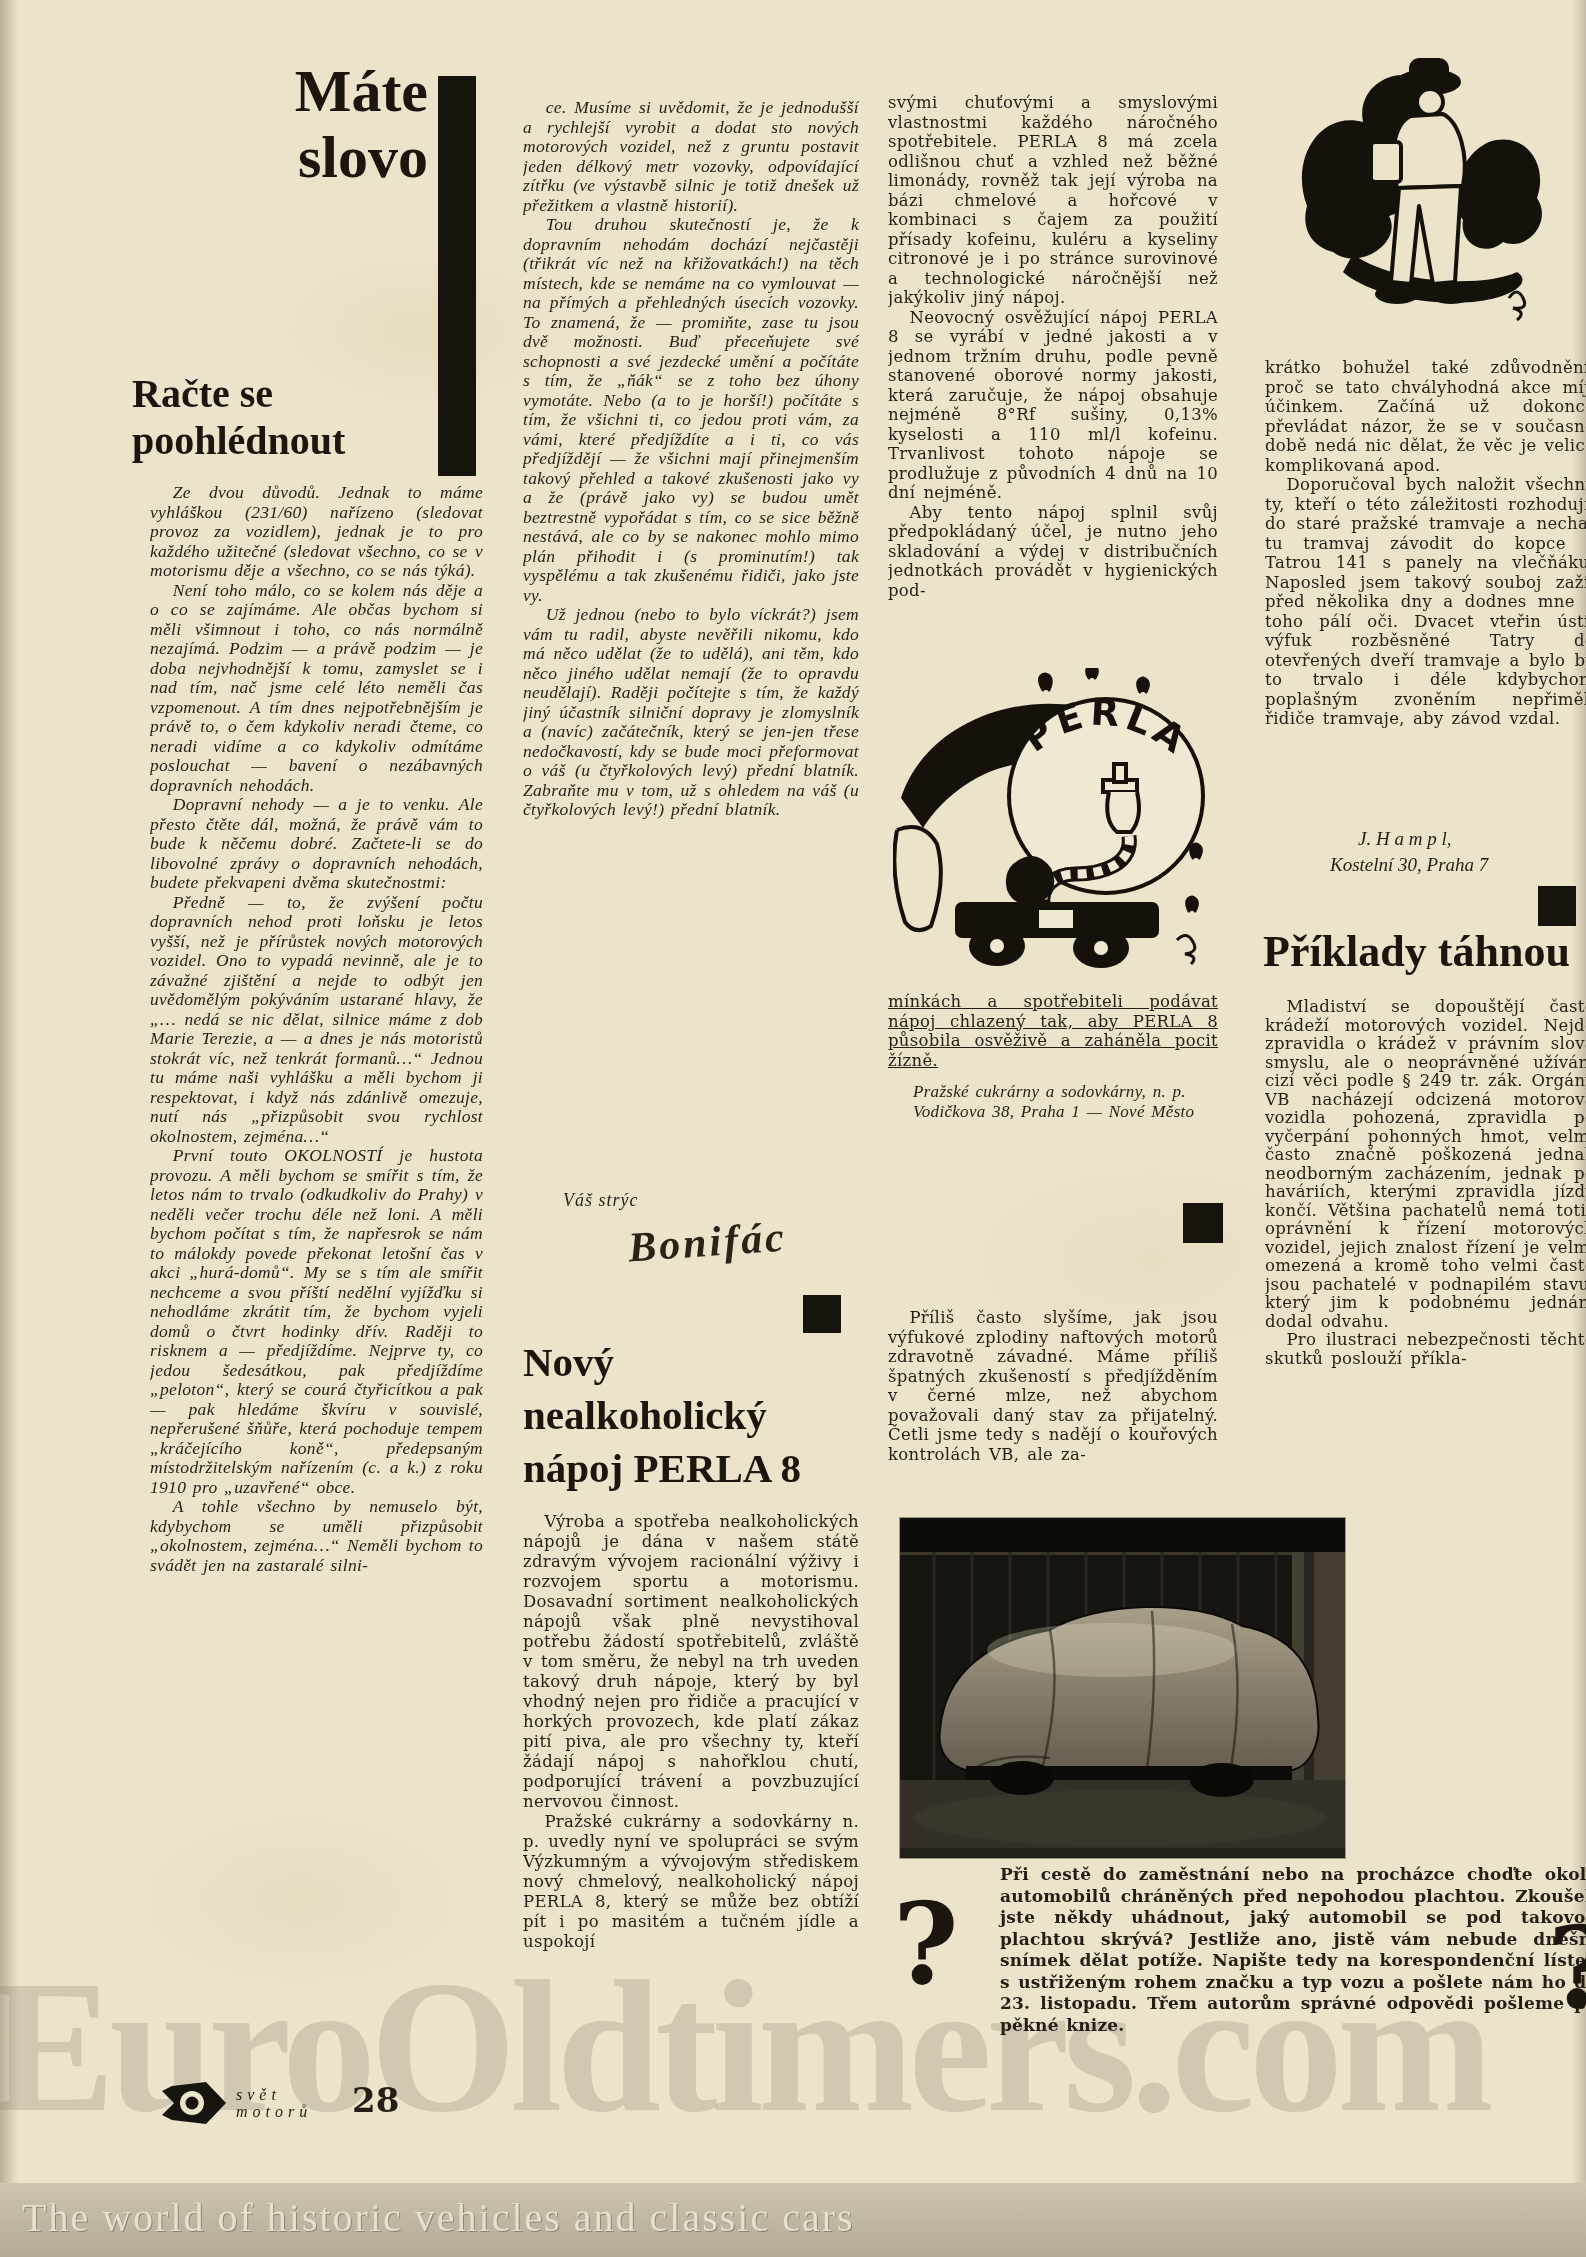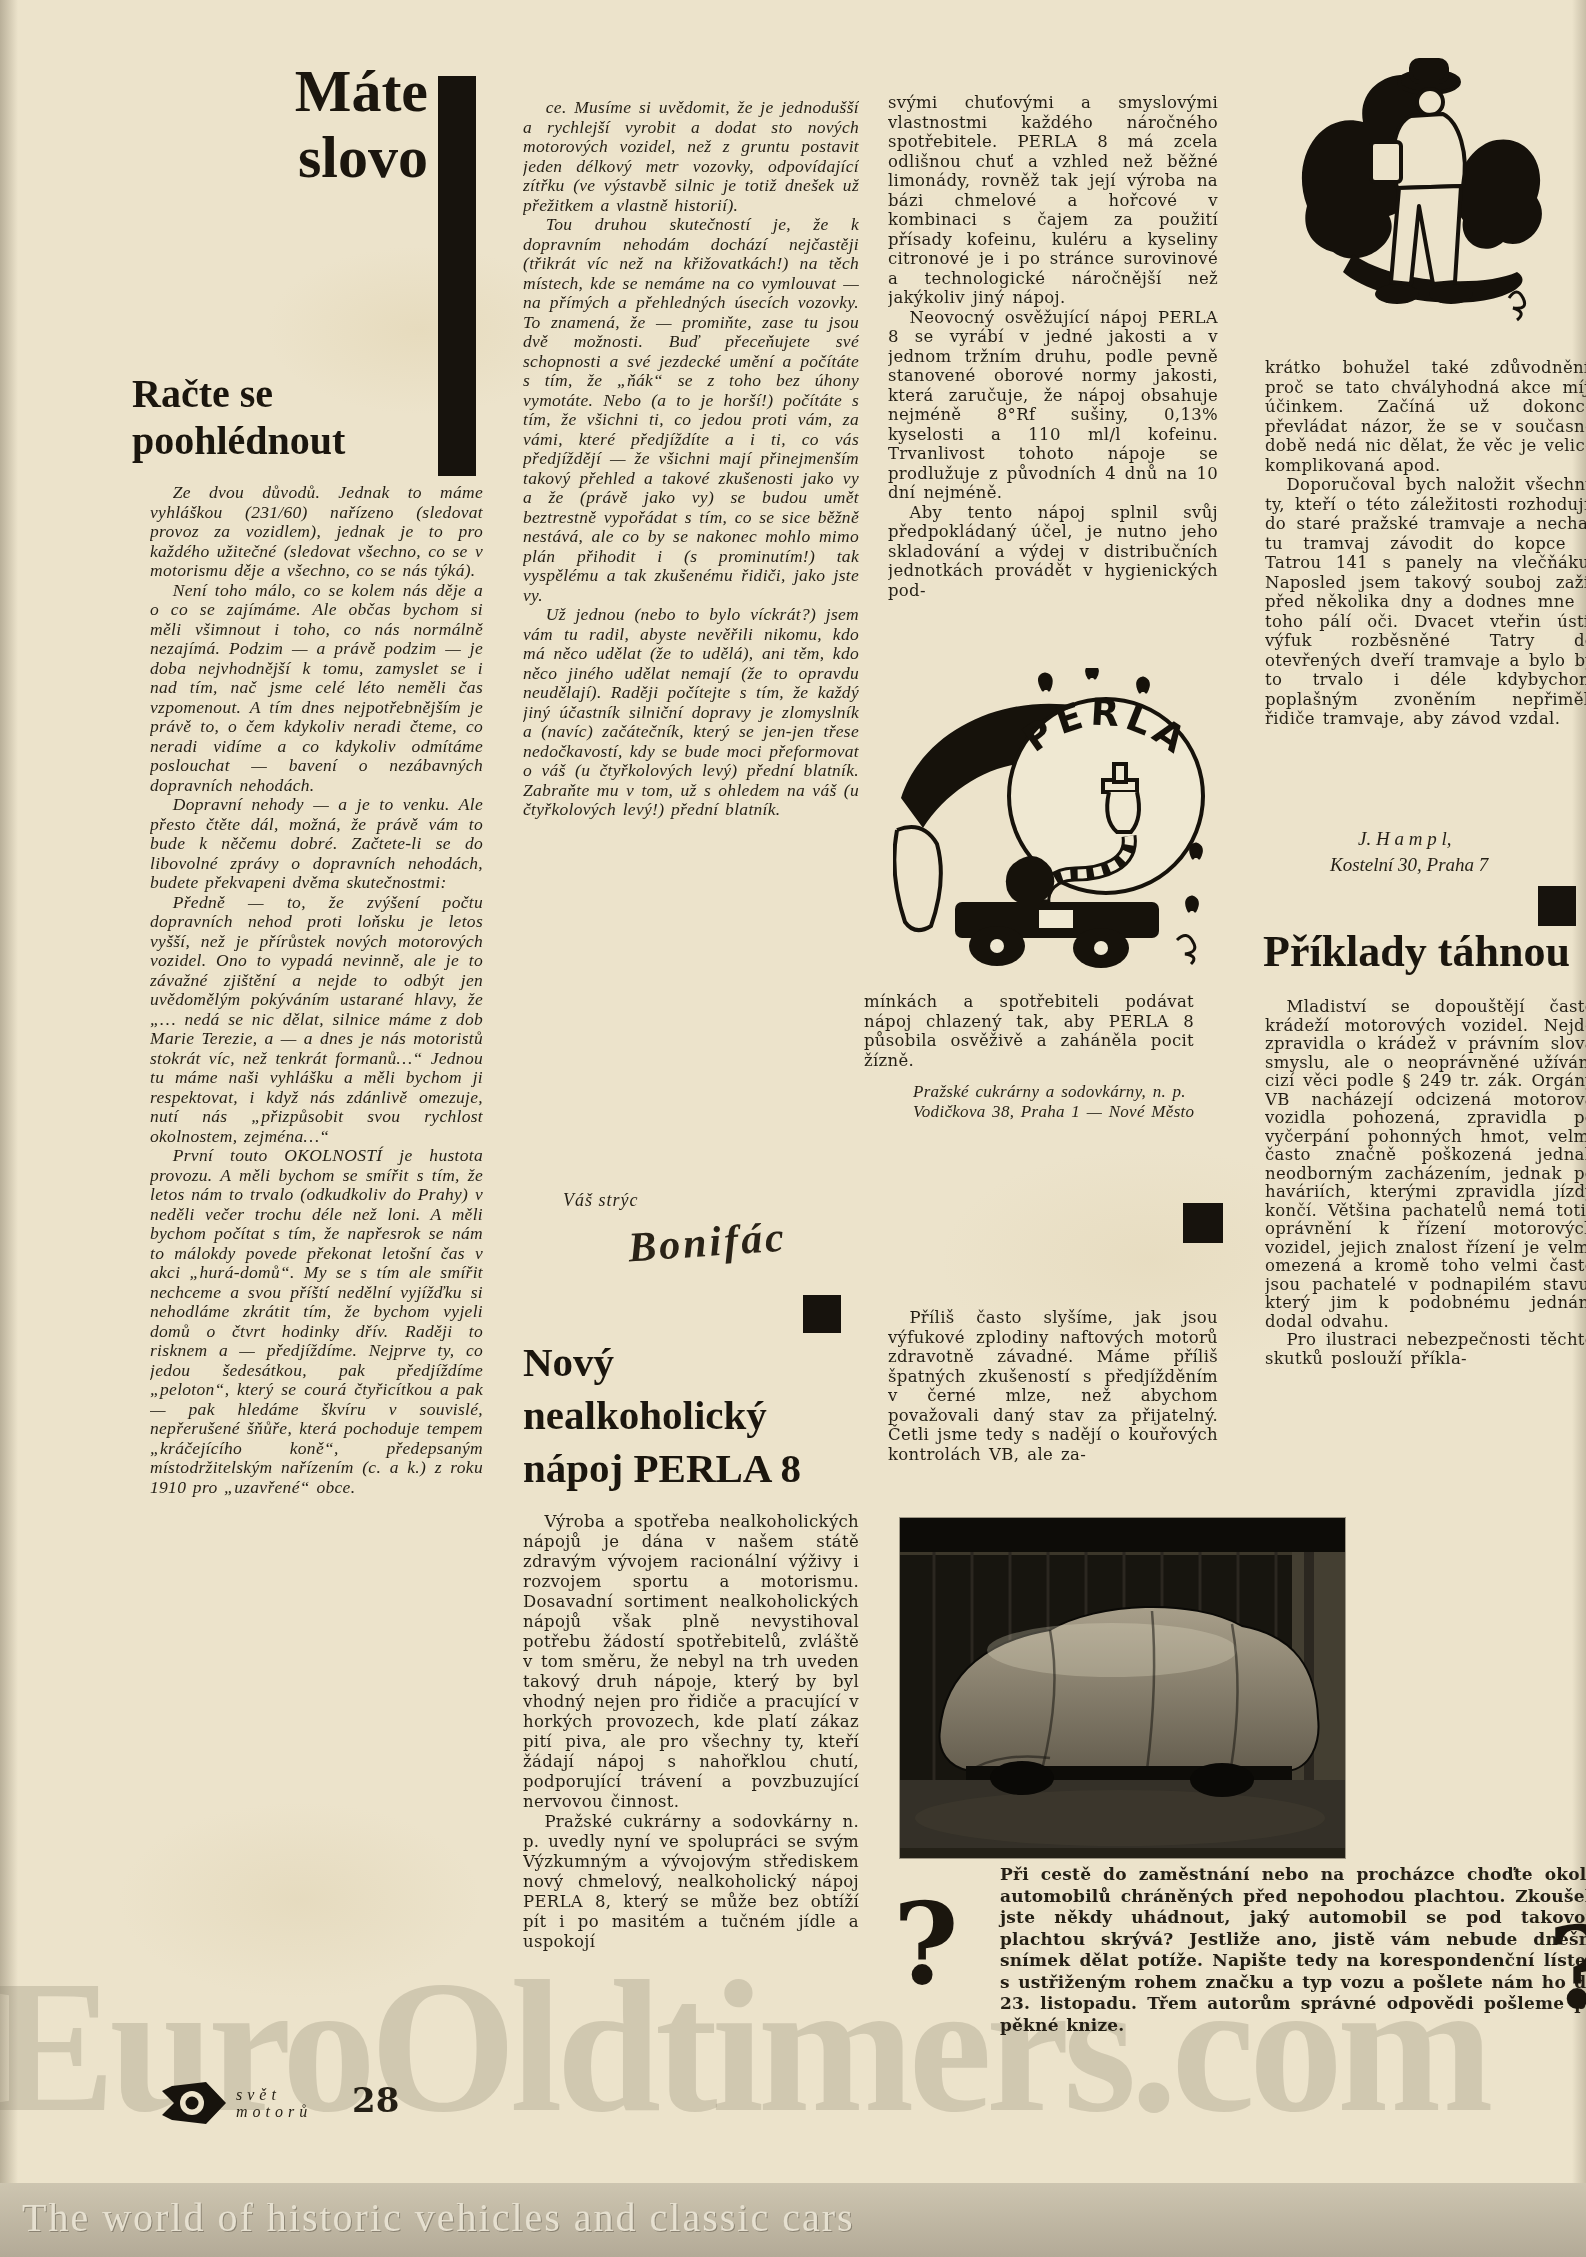--- a/index.html
+++ b/index.html
@@ -38,20 +38,21 @@
 
   <div class="abs headline" style="left:132px;top:370px;width:330px;font-size:40px;line-height:47px;">Račte se
 poohlédnout</div>
 
   <div class="abs it-col" style="left:150px;top:483px;width:333px;height:1578px;">
     <p>Ze dvou důvodů. Jednak to máme vyhláškou (231/60) nařízeno (sledovat provoz za vozidlem), jednak je to pro každého užitečné (sledovat všechno, co se v motorismu děje a všechno, co se nás týká).</p>
     <p>Není toho málo, co se kolem nás děje a o co se zajímáme. Ale občas bychom si měli všimnout i toho, co nás normálně nezajímá. Podzim — a právě podzim — je doba nejvhodnější k tomu, zamyslet se i nad tím, nač jsme celé léto neměli čas vzpomenout. A tím dnes nejpotřebnějším je právě to, o čem kdykoliv neradi čteme, co neradi vidíme a co kdykoliv odmítáme poslouchat — bavení o nezábavných dopravních nehodách.</p>
     <p>Dopravní nehody — a je to venku. Ale přesto čtěte dál, možná, že právě vám to bude k něčemu dobré. Začtete-li se do libovolné zprávy o dopravních nehodách, budete překvapeni dvěma skutečnostmi:</p>
     <p>Předně — to, že zvýšení počtu dopravních nehod proti loňsku je letos vyšší, než je přírůstek nových motorových vozidel. Ono to vypadá nevinně, ale je to závažné zjištění a nejde to odbýt jen uvědomělým pokýváním ustarané hlavy, že „… nedá se nic dělat, silnice máme z dob Marie Terezie, a — a dnes je nás motoristů stokrát víc, než tenkrát formanů…“ Jednou tu máme naši vyhlášku a měli bychom ji respektovat, i když nás zdánlivě omezuje, nutí nás „přizpůsobit svou rychlost okolnostem, zejména…“</p>
     <p>První touto OKOLNOSTÍ je hustota provozu. A měli bychom se smířit s tím, že letos nám to trvalo (odkudkoliv do Prahy) v neděli večer trochu déle než loni. A měli bychom počítat s tím, že napřesrok se nám to málokdy povede překonat letošní čas v akci „hurá-domů“. My se s tím ale smířit nechceme a svou příští nedělní vyjížďku si nehodláme zkrátit tím, že bychom vyjeli domů o čtvrt hodinky dřív. Raději to risknem a — předjíždíme. Nejprve ty, co jedou šedesátkou, pak předjíždíme „peloton“, který se courá čtyřicítkou a pak — pak hledáme škvíru v souvislé, nepřerušené šňůře, která pochoduje tempem „kráčejícího koně“, předepsaným místodržitelským nařízením (c. a k.) z roku 1910 pro „uzavřené“ obce.</p>
+    <p>A tohle všechno by nemuselo být, kdybychom se uměli přizpůsobit „okolnostem, zejména…“ Neměli bychom to svádět jen na zastaralé silni-</p>
   </div>
 
   <div class="abs it-col" style="left:523px;top:98px;width:336px;height:1095px;">
     <p>ce. Musíme si uvědomit, že je jednodušší a rychlejší vyrobit a dodat sto nových motorových vozidel, než z gruntu postavit jeden délkový metr vozovky, odpovídající zítřku (ve výstavbě silnic je totiž dnešek už přežitkem a vlastně historií).</p>
     <p>Tou druhou skutečností je, že k dopravním nehodám dochází nejčastěji (třikrát víc než na křižovatkách!) na těch místech, kde se nemáme na co vymlouvat — na přímých a přehledných úsecích vozovky. To znamená, že — promiňte, zase tu jsou dvě možnosti. Buď přeceňujete své schopnosti a své jezdecké umění a počítáte s tím, že „ňák“ se z toho bez úhony vymotáte. Nebo (a to je horší!) počítáte s tím, že všichni ti, co jedou proti vám, za vámi, které předjíždíte a i ti, co vás předjíždějí — že všichni mají přinejmenším takový přehled a takové zkušenosti jako vy a že (právě jako vy) se budou umět beztrestně vypořádat s tím, co se sice běžně nestává, ale co by se nakonec mohlo mimo plán přihodit i (s prominutím!) tak vyspělému a tak zkušenému řidiči, jako jste vy.</p>
     <p>Už jednou (nebo to bylo víckrát?) jsem vám tu radil, abyste nevěřili nikomu, kdo má něco udělat (že to udělá), ani těm, kdo něco jiného udělat nemají (že to opravdu neudělají). Raději počítejte s tím, že každý jiný účastník silniční dopravy je zlomyslník a (navíc) začátečník, který se jen-jen třese nedočkavostí, kdy se bude moci přeformovat o váš (u čtyřkolových levý) přední blatník. Zabraňte mu v tom, už s ohledem na váš (u čtyřkolových levý!) přední blatník.</p>
   </div>
 
   <div class="abs" style="left:563px;top:1190px;font-style:italic;font-size:18px;letter-spacing:1px;">Váš strýc</div>
 
@@ -106,21 +107,21 @@
       <g fill="#16120b">
         <ellipse cx="104" cy="278" rx="28" ry="20"></ellipse>
         <ellipse cx="208" cy="280" rx="28" ry="20"></ellipse>
       </g>
       <circle cx="104" cy="278" r="7" fill="#efe8d2"></circle>
       <circle cx="208" cy="280" r="7" fill="#efe8d2"></circle>
       <path d="M284,272 q10,-10 16,2 q6,10 -8,12 q14,2 6,10" stroke="#16120b" stroke-width="3" fill="none"></path>
     </svg>
   </div>
 
-  <div class="abs up-col" style="left:864px;top:992px;width:330px;height:84px;">
+  <div class="abs up-col" style="left:888px;top:992px;width:330px;height:84px;text-decoration:underline;">
     <p style="text-indent:0;">mínkách a spotřebiteli podávat nápoj chlazený tak, aby PERLA 8 působila osvěživě a zaháněla pocit žízně.</p>
   </div>
   <div class="abs it-col" style="left:900px;top:1082px;width:318px;height:64px;text-align:left;font-size:17px;">
     <p style="text-indent:0;margin-left:13px;">Pražské cukrárny a sodovkárny, n. p. Vodičkova 38, Praha 1 — Nové Město</p>
   </div>
 
   <div class="abs sq" style="left:1183px;top:1203px;width:40px;height:40px;"></div>
 
   <div class="abs up-col" style="left:888px;top:1308px;width:330px;height:200px;">
     <p>Příliš často slyšíme, jak jsou výfukové zplodiny naftových motorů zdravotně závadné. Máme příliš špatných zkušeností s předjížděním v černé mlze, než abychom považovali daný stav za přijatelný. Četli jsme tedy s nadějí o kouřových kontrolách VB, ale za-</p>

